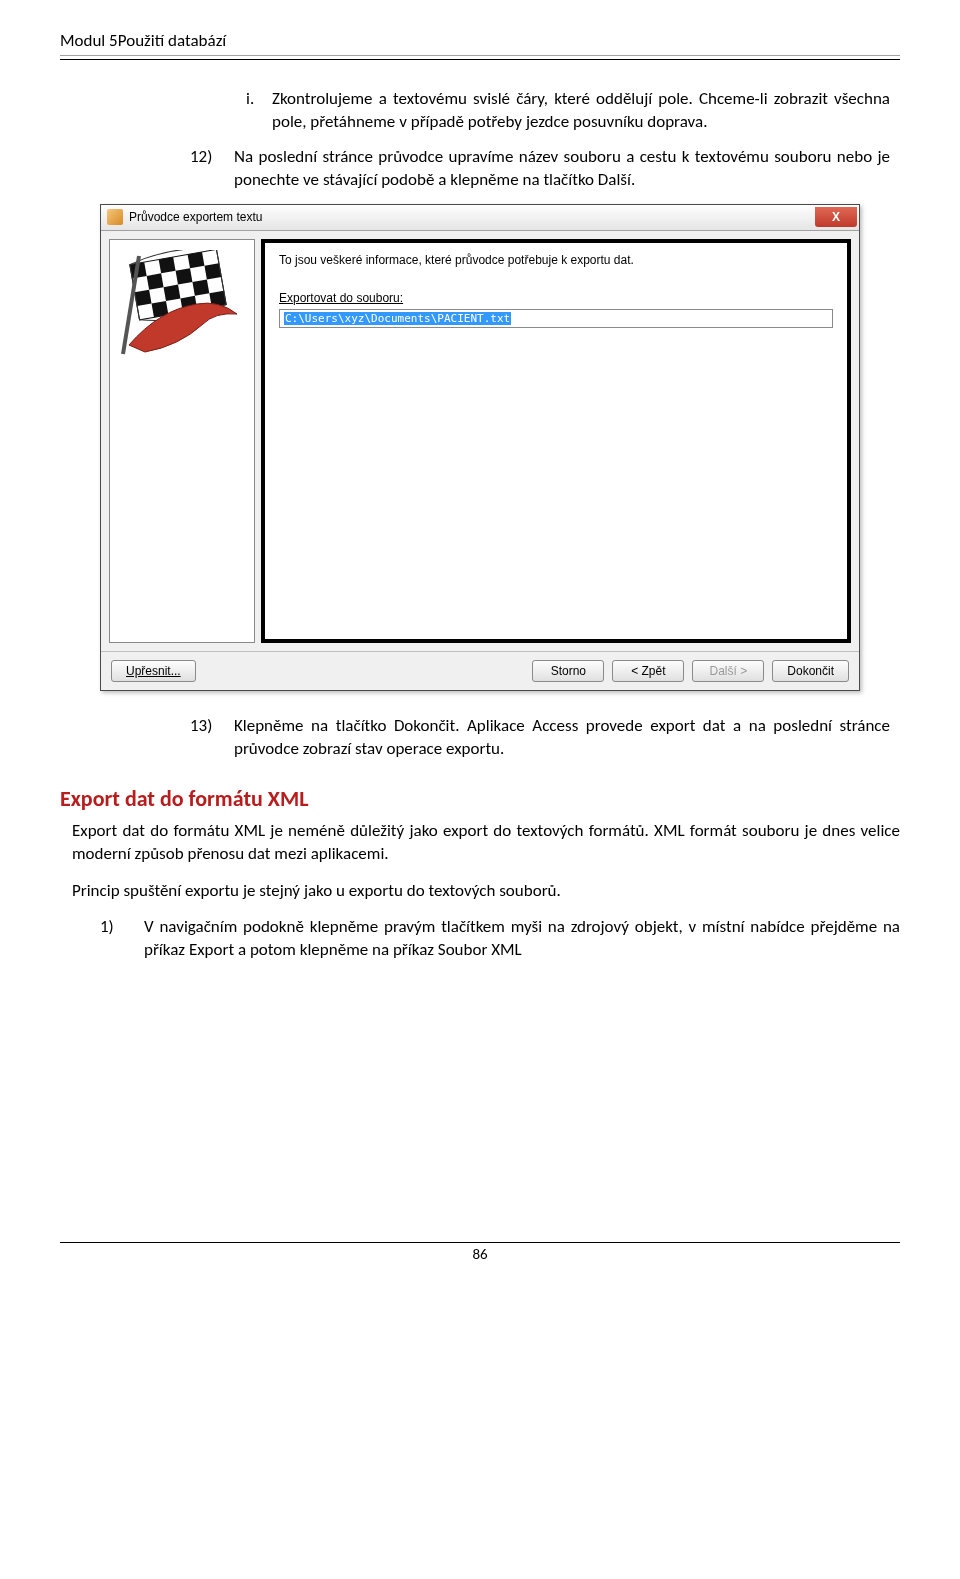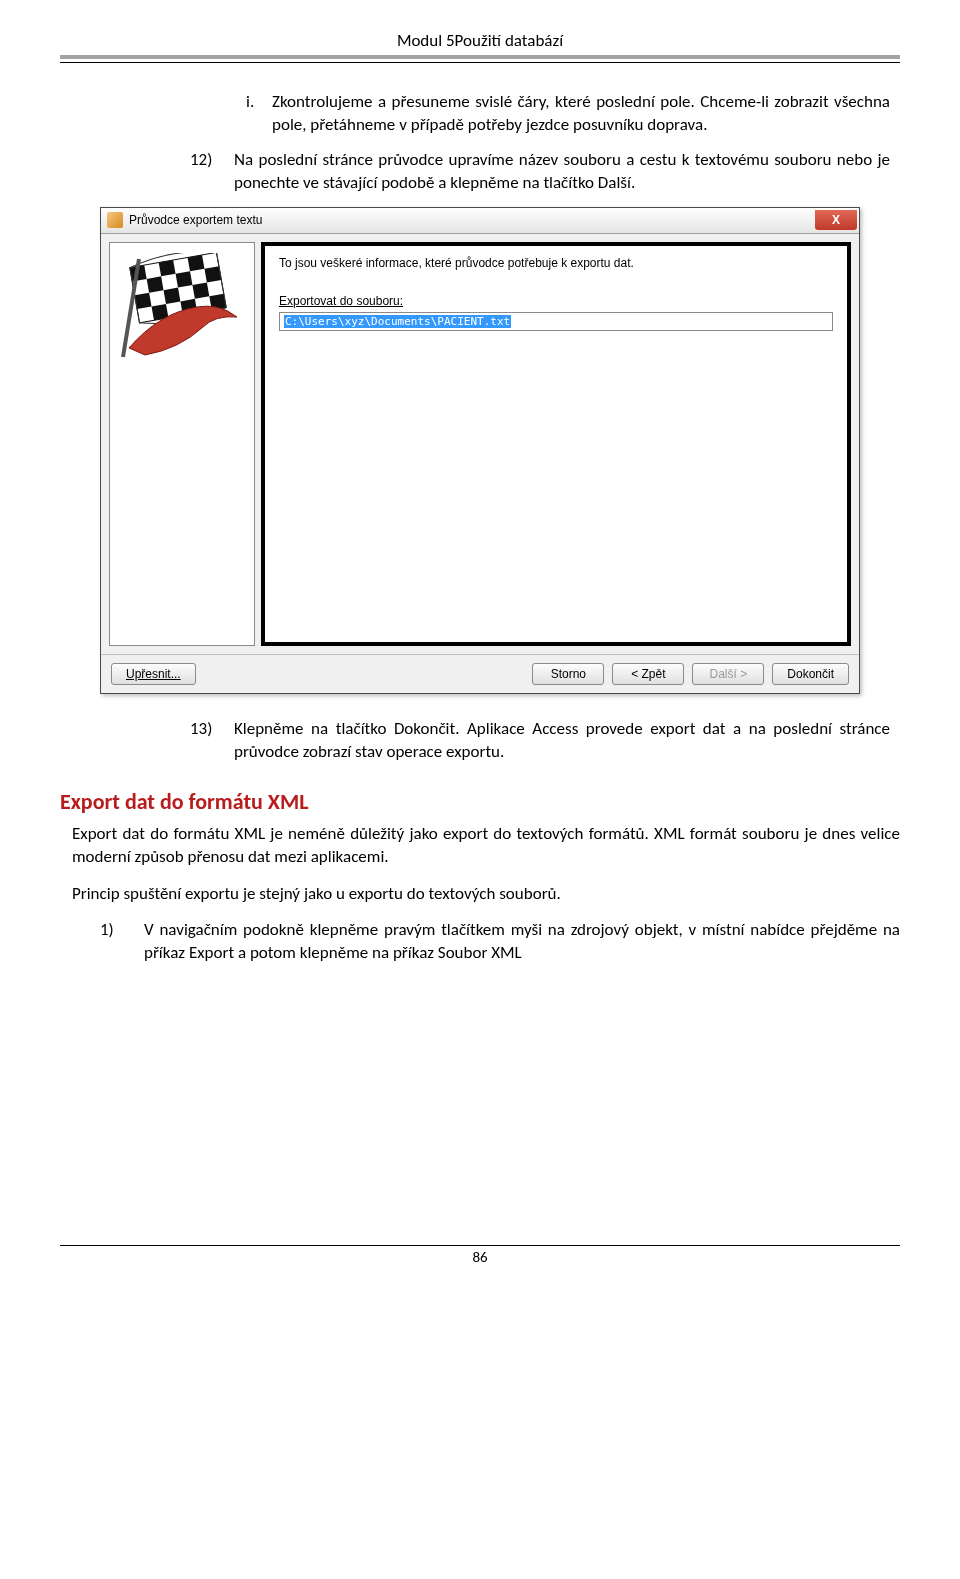--- a/index.html
+++ b/index.html
@@ -6,24 +6,24 @@
   body {
     background: #fff;
     font-family: Calibri, "Segoe UI", Arial, sans-serif;
     color: #000;
     width: 960px;
     margin: 0 auto;
     padding: 30px 60px 40px 60px;
   }
   .header-row {
     display: flex;
-    justify-content: center;
+    justify-content: flex-start;
     font-size: 17px;
     padding-bottom: 4px;
-    border-bottom: 4px solid #a3a3a3;
+    border-bottom: 1px solid #a3a3a3;
     margin-bottom: 2px;
   }
   .header-underline {
     border-bottom: 1px solid #000;
     height: 2px;
     margin-bottom: 28px;
   }
   .indent-block {
     margin-left: 130px;
     margin-right: 10px;
@@ -164,21 +164,21 @@
 
 <div class="header-row">
   <span>Modul 5</span>
   <span>Použití databází</span>
 </div>
 <div class="header-underline"></div>
 
 <div class="indent-block">
   <div class="list-sub">
     <div class="num">i.</div>
-    <div class="txt">Zkontrolujeme a přesuneme svislé čáry, které poslední pole. Chceme-li zobrazit všechna pole, přetáhneme v případě potřeby jezdce posuvníku doprava.</div>
+    <div class="txt">Zkontrolujeme a textovému svislé čáry, které oddělují pole. Chceme-li zobrazit všechna pole, přetáhneme v případě potřeby jezdce posuvníku doprava.</div>
   </div>
   <div class="list-item">
     <div class="num">12)</div>
     <div class="txt">Na poslední stránce průvodce upravíme název souboru a cestu k textovému souboru nebo je ponechte ve stávající podobě a klepněme na tlačítko Další.</div>
   </div>
 </div>
 
 <div class="wizard">
   <div class="titlebar">
     <div class="titlebar-left">

